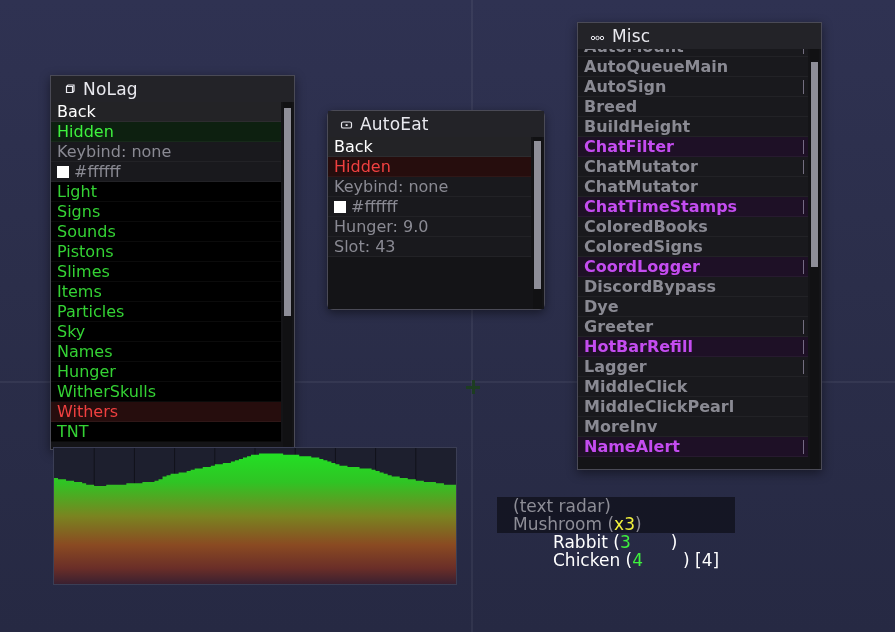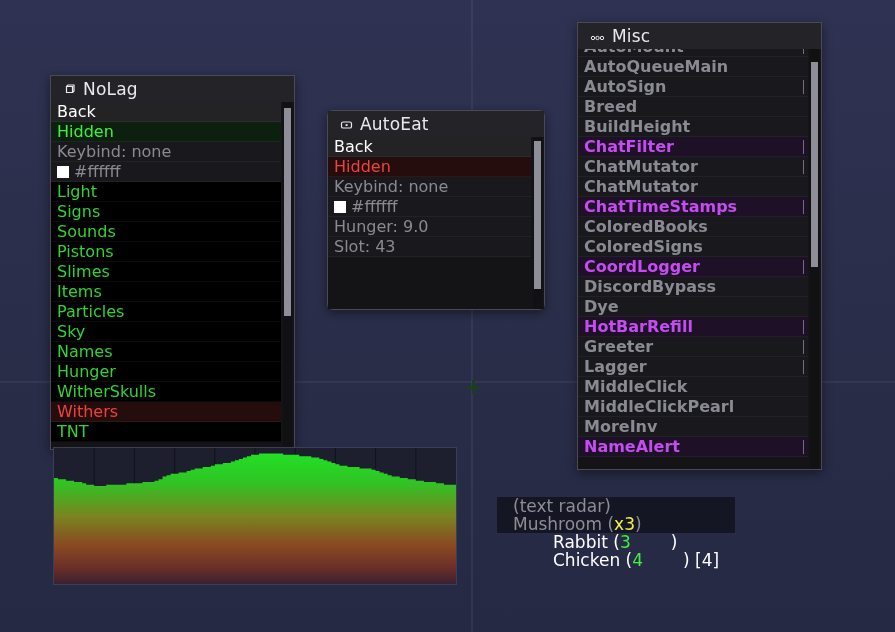--- a/index.html
+++ b/index.html
@@ -188,22 +188,22 @@
           <div class="row r-off-p"><span>BuildHeight</span></div>
           <div class="row r-on-p"><span>ChatFilter</span><span class="mark"></span></div>
           <div class="row r-off-p"><span>ChatMutator</span><span class="mark"></span></div>
           <div class="row r-off-p"><span>ChatMutator</span></div>
           <div class="row r-on-p"><span>ChatTimeStamps</span><span class="mark"></span></div>
           <div class="row r-off-p"><span>ColoredBooks</span></div>
           <div class="row r-off-p"><span>ColoredSigns</span></div>
           <div class="row r-on-p"><span>CoordLogger</span><span class="mark"></span></div>
           <div class="row r-off-p"><span>DiscordBypass</span></div>
           <div class="row r-off-p"><span>Dye</span></div>
+          <div class="row r-off-p"><span>Greeter</span><span class="mark"></span></div>
           <div class="row r-on-p"><span>HotBarRefill</span><span class="mark"></span></div>
-          <div class="row r-off-p"><span>Greeter</span><span class="mark"></span></div>
           <div class="row r-off-p"><span>Lagger</span><span class="mark"></span></div>
           <div class="row r-off-p"><span>MiddleClick</span></div>
           <div class="row r-off-p"><span>MiddleClickPearl</span></div>
           <div class="row r-off-p"><span>MoreInv</span></div>
           <div class="row r-on-p"><span>NameAlert</span><span class="mark"></span></div>
         </div>
         <div class="sbtrack">
           <div class="sbthumb" style="top: 13px; height: 205px;"></div>
         </div>
       </div>

